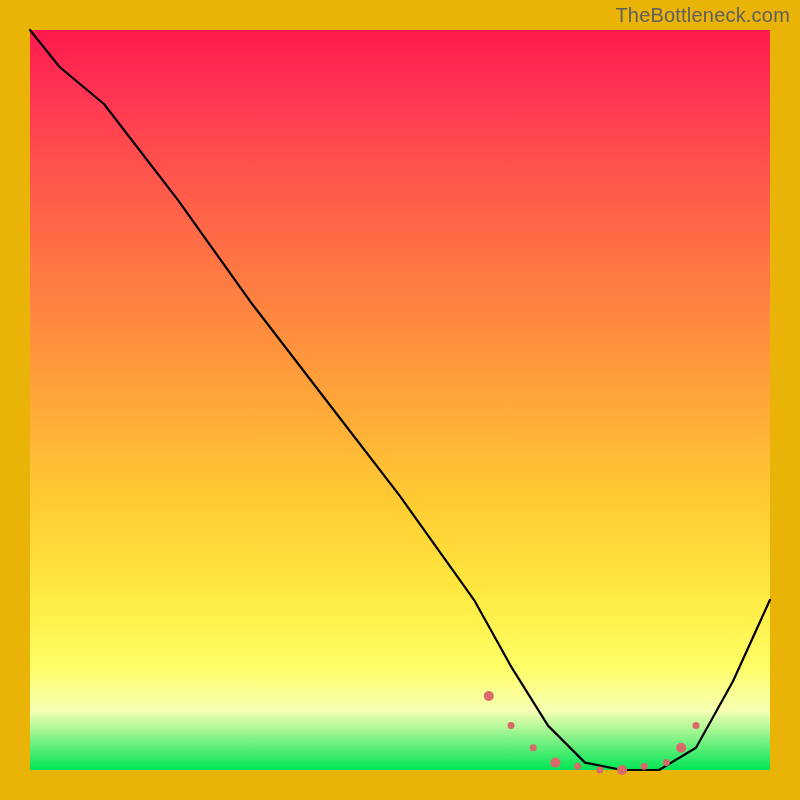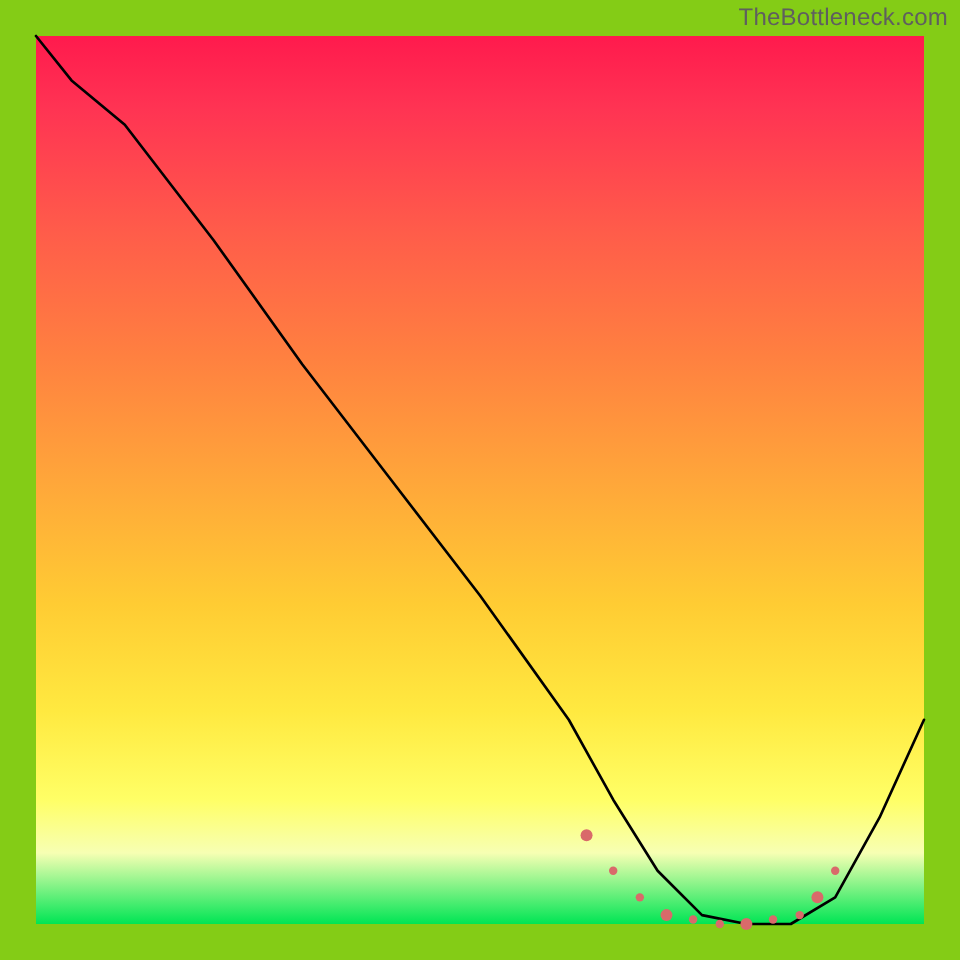--- a/index.html
+++ b/index.html
@@ -8,21 +8,21 @@
     width: 800px;
     height: 800px;
     background: #000;
     overflow: hidden;
     font-family: Arial, Helvetica, sans-serif;
   }
   .frame {
     position: relative;
     width: 800px;
     height: 800px;
-    background: #84cc16;
+    background: #eab308;
   }
   .plot-area {
     position: absolute;
     left: 30px;
     top: 30px;
     width: 740px;
     height: 740px;
     background: linear-gradient(
       to bottom,
       #ff1a4d 0%,

